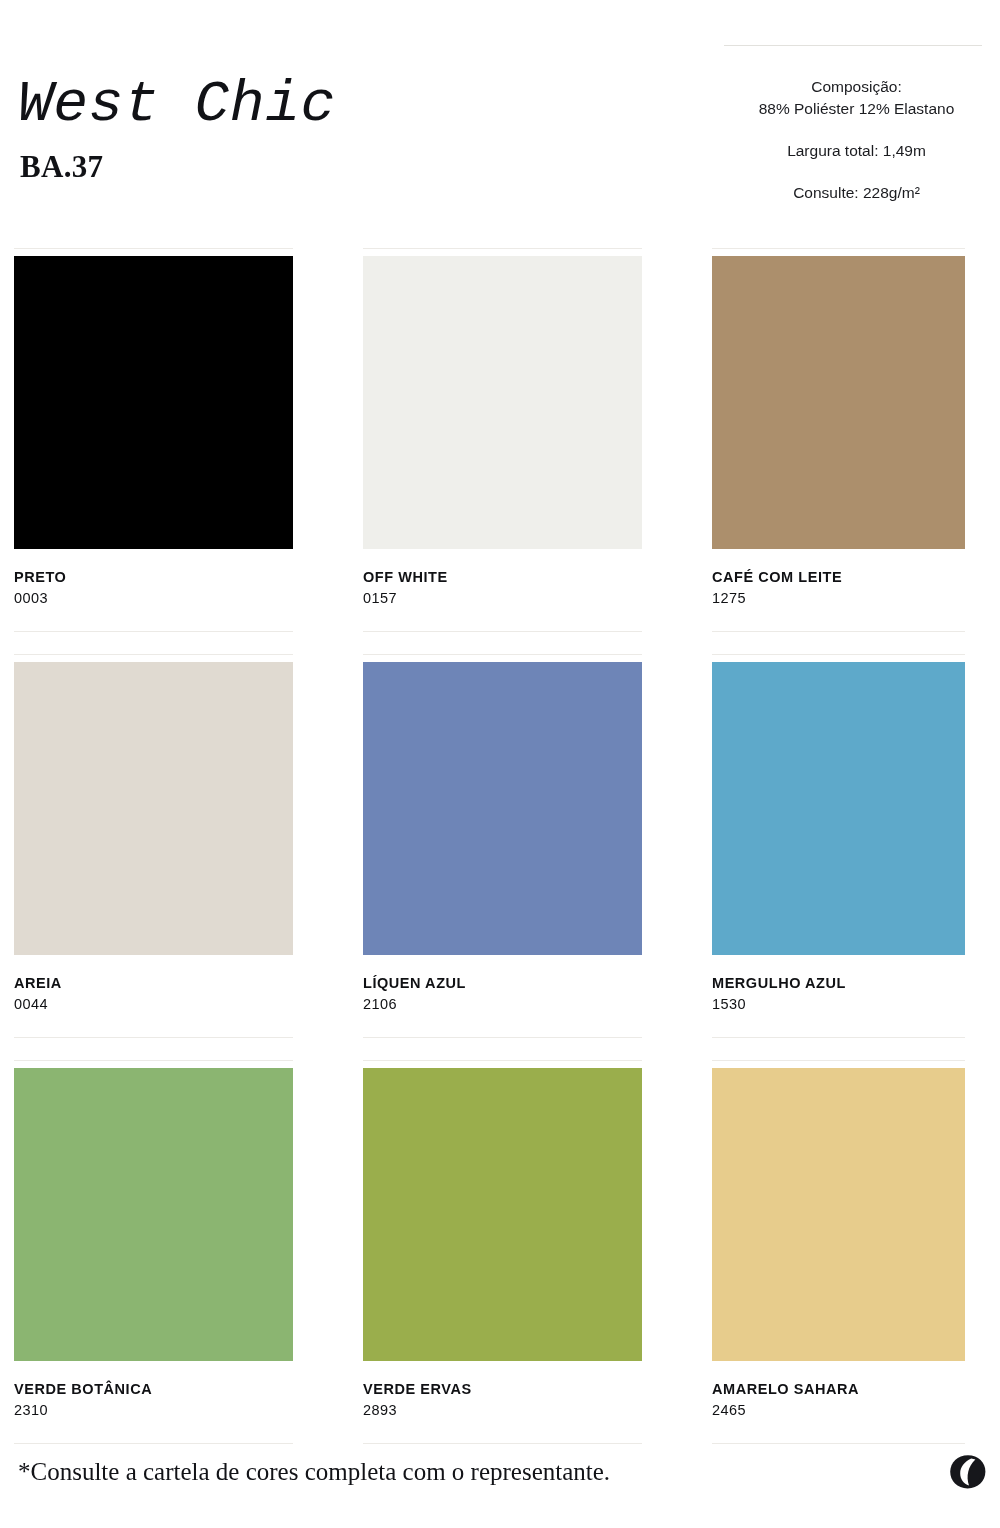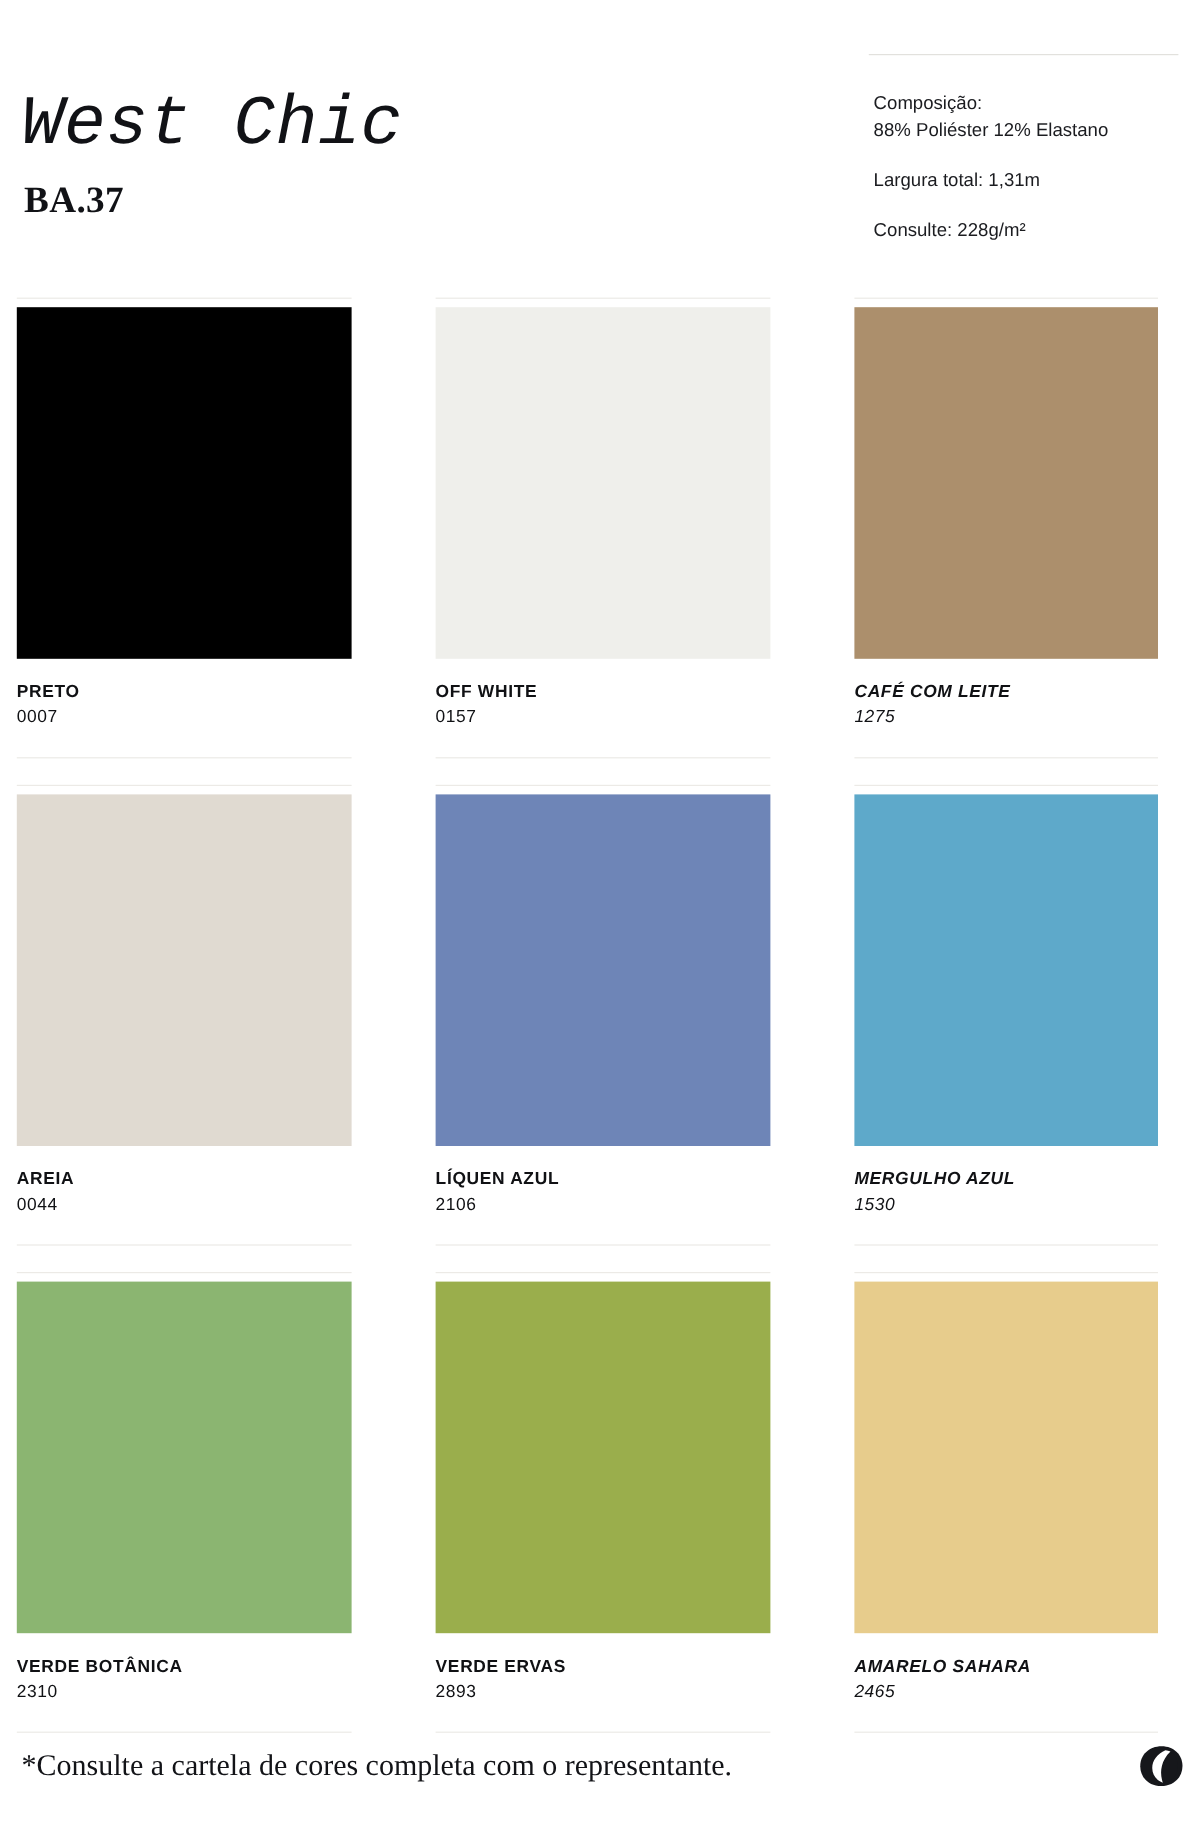--- a/index.html
+++ b/index.html
@@ -58,20 +58,21 @@
     color: #111216;
     margin: 14px 0 0 2px;
     white-space: nowrap;
   }
 
   .spec-panel {
     position: absolute;
     left: 710px;
     top: 45px;
     width: 275px;
+    text-align: center;
   }
 
   .spec-rule {
     width: 258px;
     height: 1px;
     background: #e2e1dd;
     margin: 0 0 30px 14px;
   }
 
   .spec-body {
@@ -101,21 +102,21 @@
   }
 
   .cell {
     width: 279px;
     margin-right: 70px;
     display: flex;
     flex-direction: column;
   }
   .cell:last-child { margin-right: 0; }
   .cell.col-1 { margin-left: 14px; }
-  .cell.col-3 { width: 253px; font-style: italic; }
+  .cell.col-3 { width: 253px; }
 
   .cell-rule-top {
     height: 1px;
     background: #eceae6;
     width: 100%;
     margin-bottom: 7px;
   }
 
   .swatch {
     width: 100%;
@@ -194,39 +195,39 @@
     </div>
 
     <div class="spec-panel">
       <div class="spec-rule"></div>
       <div class="spec-body">
         <div class="spec-group">
           <div class="spec-line">Composição:</div>
           <div class="spec-line">88% Poliéster 12% Elastano</div>
         </div>
         <div class="spec-group">
-          <div class="spec-line">Largura total: 1,31m</div>
+          <div class="spec-line">Largura total: 1,49m</div>
         </div>
         <div class="spec-group">
           <div class="spec-line">Consulte: 228g/m²</div>
         </div>
       </div>
     </div>
 
   </div>
 
   <div class="grid">
 
     <div class="row">
       <div class="cell col-1">
         <div class="cell-rule-top" style="background: rgb(236, 234, 230);"></div>
         <div class="swatch" style="background-color: rgb(0, 0, 0);"></div>
         <div class="cell-meta">
           <div class="swatch-name">PRETO</div>
-          <div class="swatch-code">0007</div>
+          <div class="swatch-code">0003</div>
         </div>
         <div class="cell-rule-bottom" style="background: rgb(236, 234, 230);"></div>
       </div>
       <div class="cell col-2">
         <div class="cell-rule-top" style="background: rgb(236, 234, 230);"></div>
         <div class="swatch" style="background-color: rgb(239, 239, 235);"></div>
         <div class="cell-meta">
           <div class="swatch-name">OFF WHITE</div>
           <div class="swatch-code">0157</div>
         </div>

